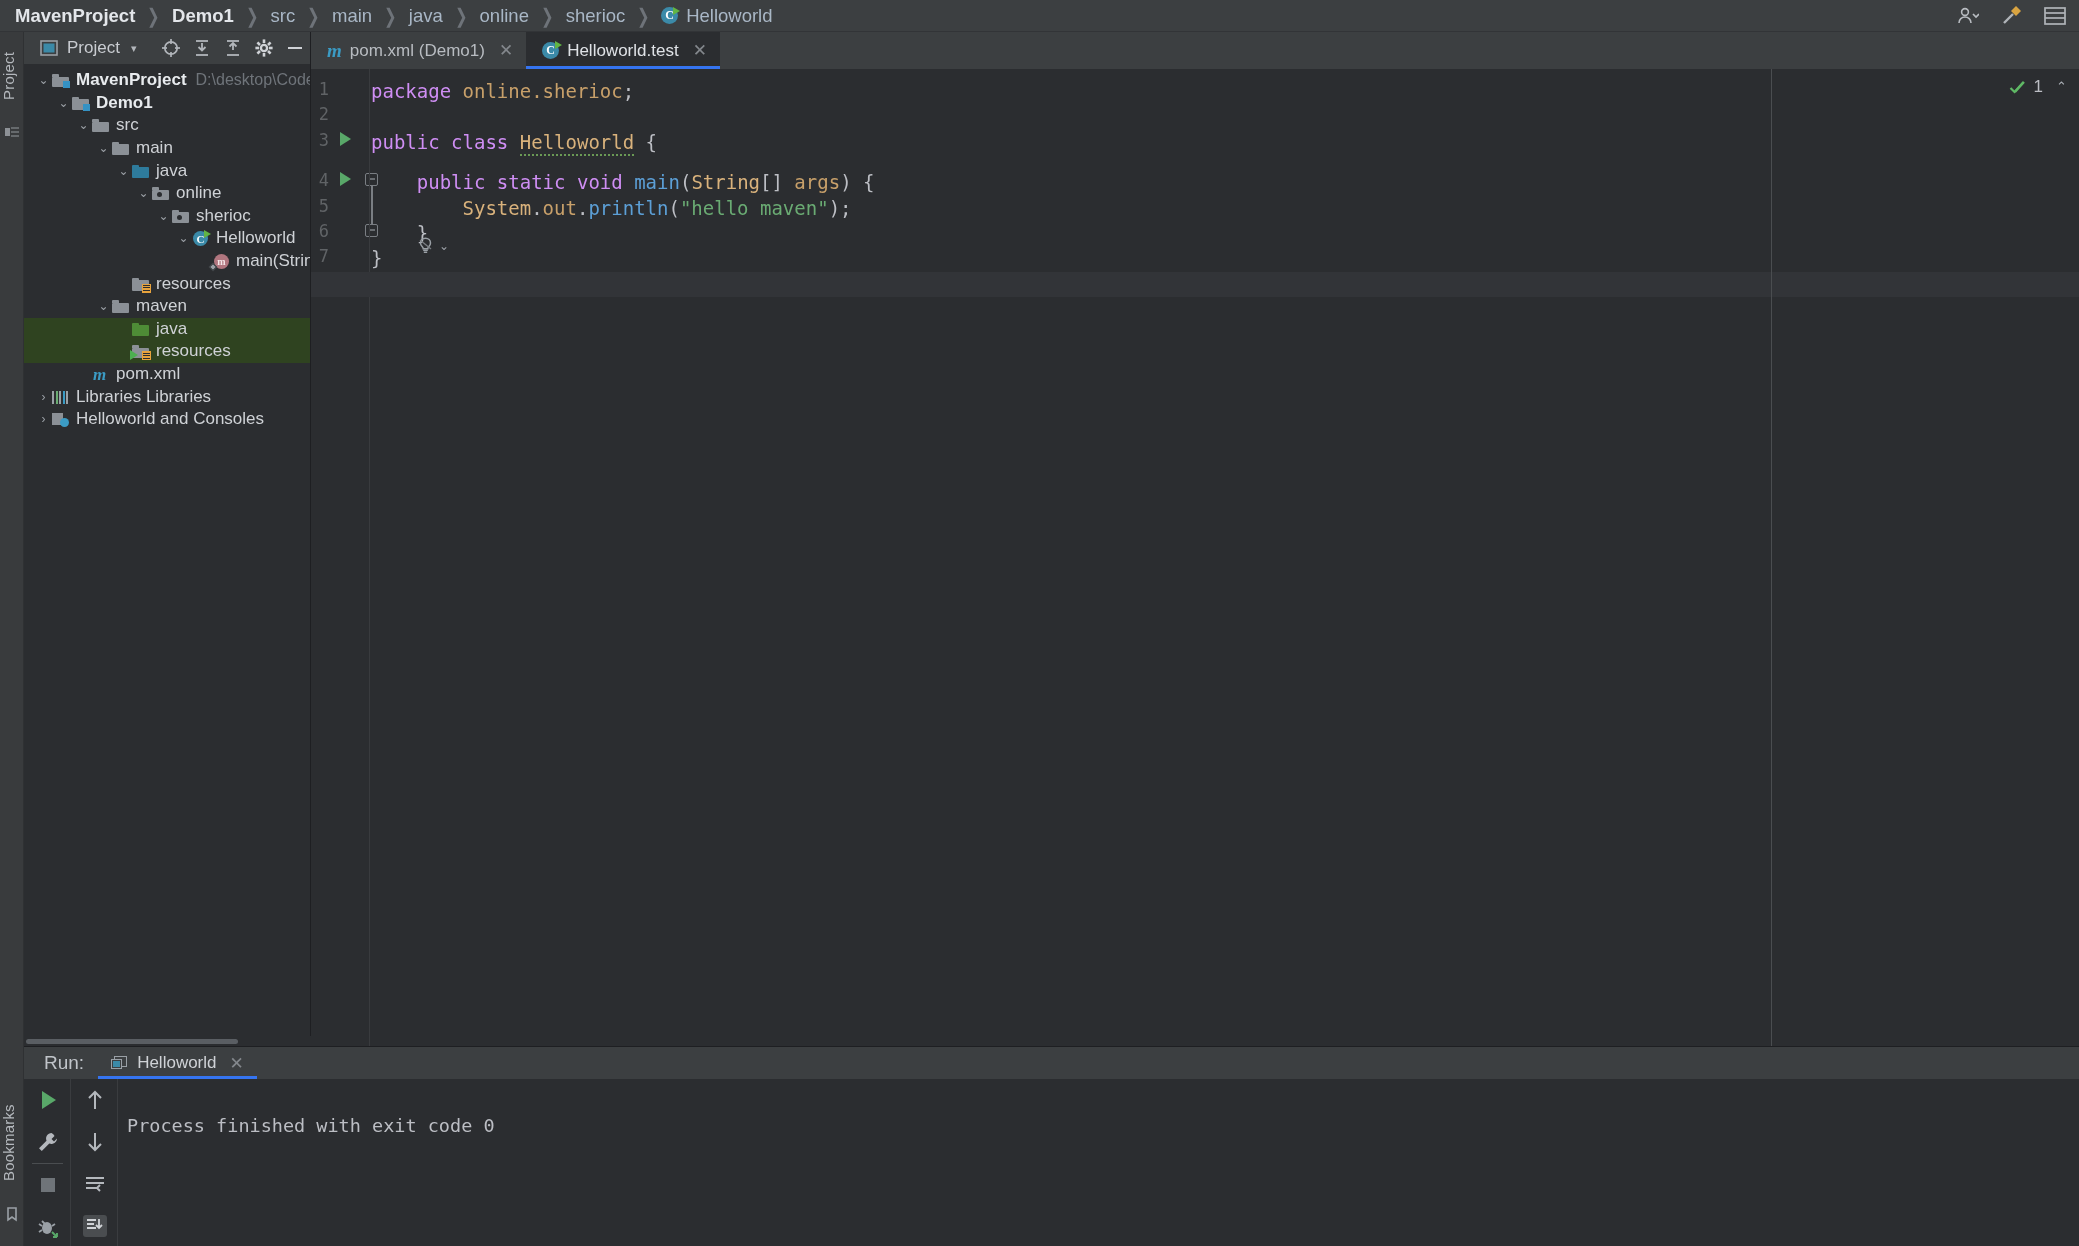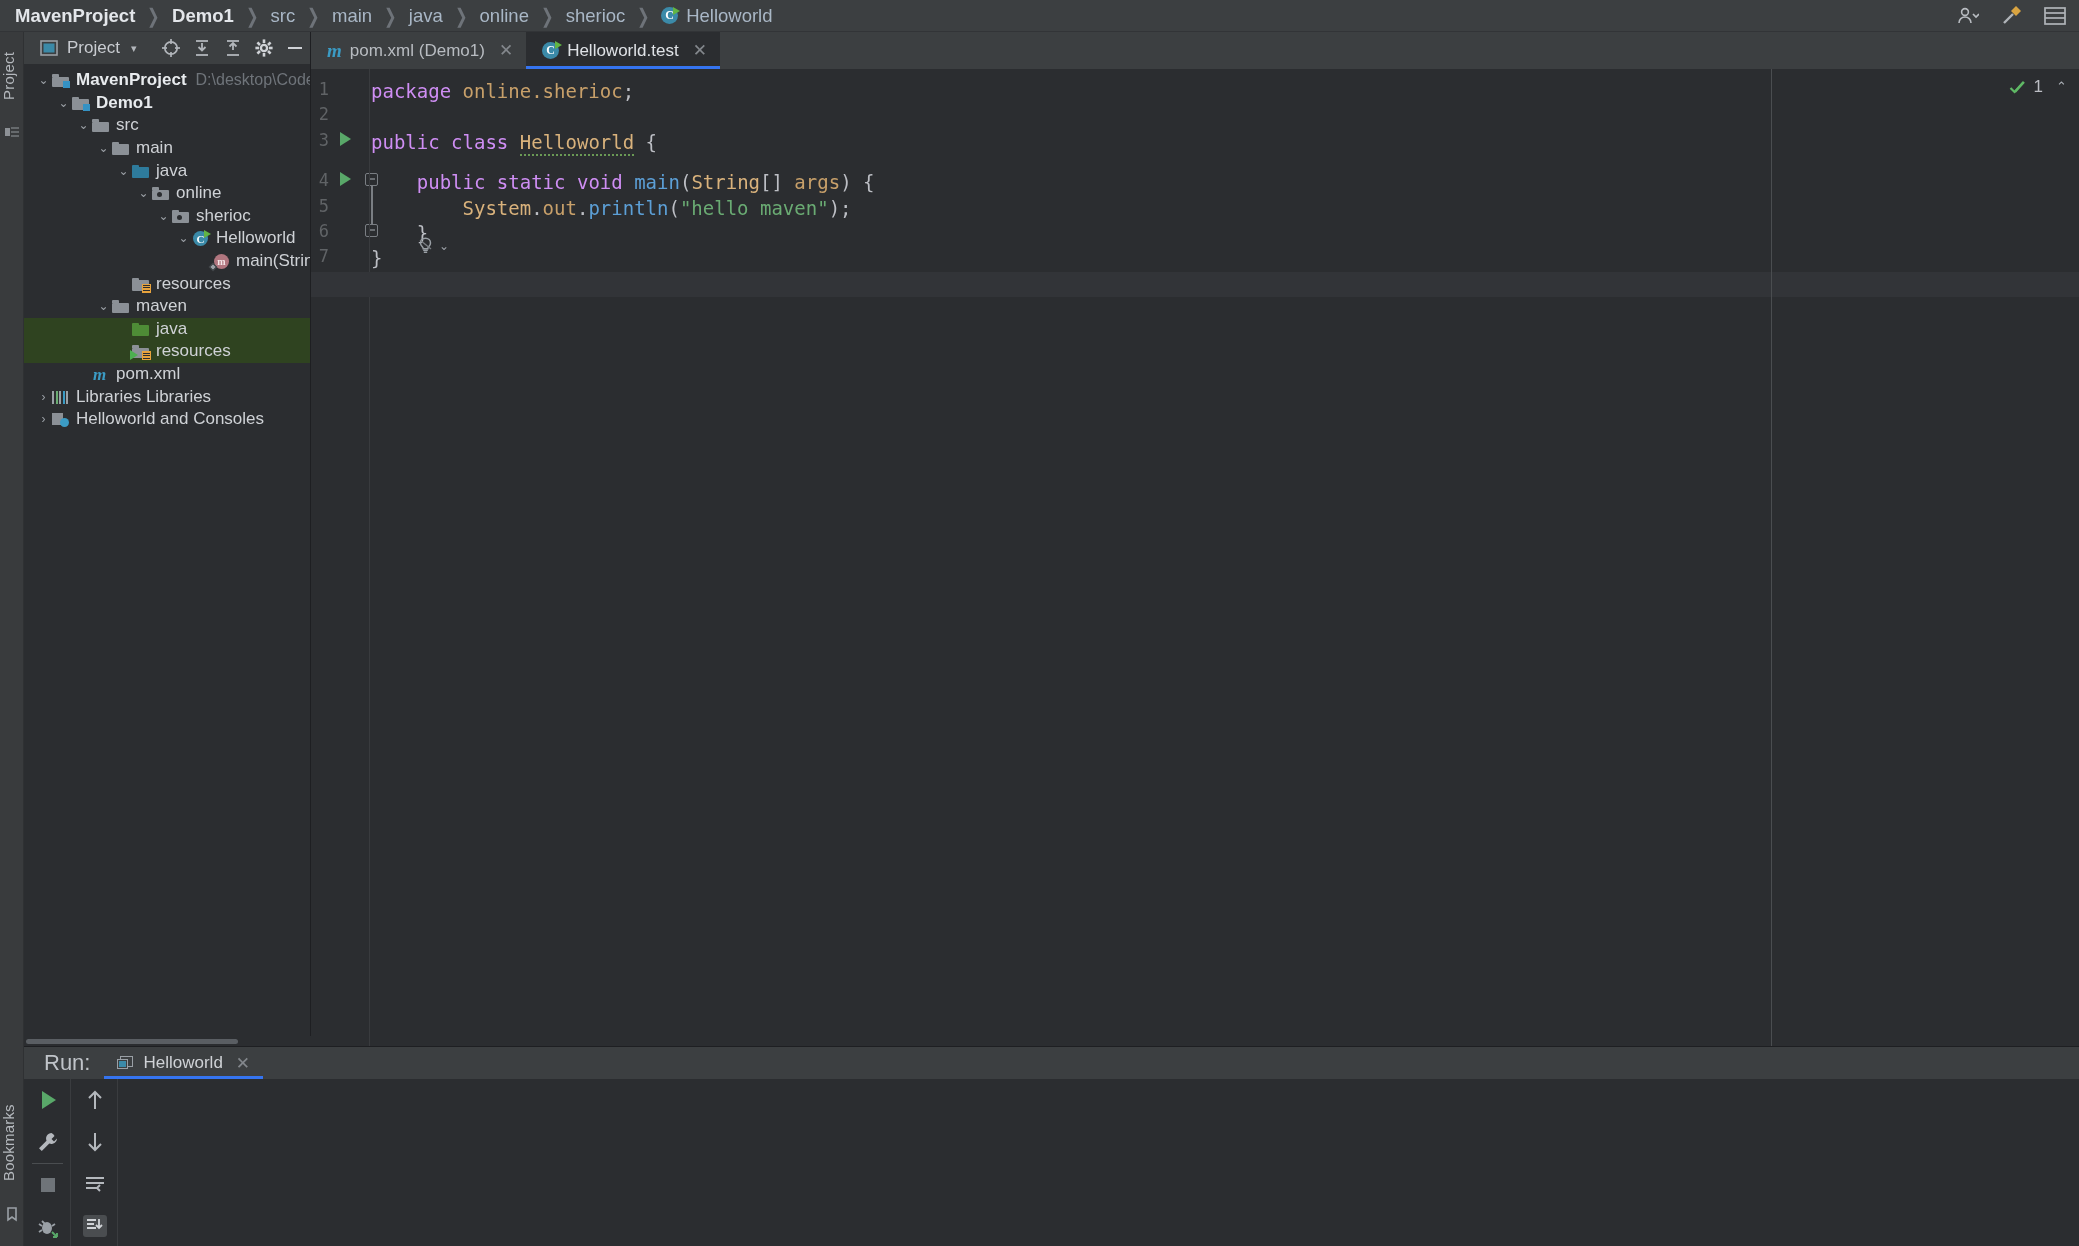--- a/index.html
+++ b/index.html
@@ -180,21 +180,21 @@
     font-size: 17px; color: #bcbec4;
   }
   #scrollchev { position: absolute; right: 12px; top: 10px; color: #a8adb3; font-size: 13px; }
 
   
   #runpanel {
     position: absolute; left: 24px; top: 1046px; width: 2055px; height: 200px; background: #2b2d30;
     border-top: 1px solid #1e1f22;
   }
   #runhdr { height: 32px; display: flex; align-items: center; background: #3c3f41; }
-  #runhdr .lbl { font-size: 22px; color: #c0c4c9; padding: 0 14px 0 20px; }
+  #runhdr .lbl { font-size: 19px; color: #c0c4c9; padding: 0 14px 0 20px; }
   .runtab {
     height: 32px; display: flex; align-items: center; gap: 9px; padding: 0 13px;
     position: relative; font-size: 17px; color: #cfd2d6;
   }
   .runtab::after { content: ""; position: absolute; left: 0; right: 0; bottom: 0; height: 3px; background: #3574f0; }
   .runtab .x { color: #83878c; margin-left: 4px; }
   .rt-icon { width: 17px; height: 14px; position: relative; }
   .rt-icon .b1 { position: absolute; left: 3px; top: 0; width: 13px; height: 11px; border: 1.6px solid #9aa0a6; }
   .rt-icon .b2 { position: absolute; left: 0; top: 3px; width: 11px; height: 10px; border: 1.6px solid #9aa0a6; background: #3c3f41; }
   .rt-icon .b3 { position: absolute; left: 2px; top: 5px; width: 7px; height: 6px; background: #3b8aa8; }
@@ -630,14 +630,14 @@
       </svg>
     </div>
     <div class="rbtn">
       <svg width="26" height="24" viewBox="0 0 26 24">
         <rect x="1" y="1" width="24" height="22" rx="3" fill="#4a4d50"></rect>
         <path d="M5 6h9M5 10h7M5 14h9" stroke="#d0d3d7" stroke-width="1.8"></path>
         <path d="M17 5v9M14 11l3 3 3-3" stroke="#d0d3d7" stroke-width="1.8" fill="none"></path>
       </svg>
     </div>
   </div>
-  <div id="console"><div>&nbsp;</div></div>
+  <div id="console"><div>&nbsp;</div><div>Process finished with exit code 0</div></div>
 </div>
 
 </body></html>

